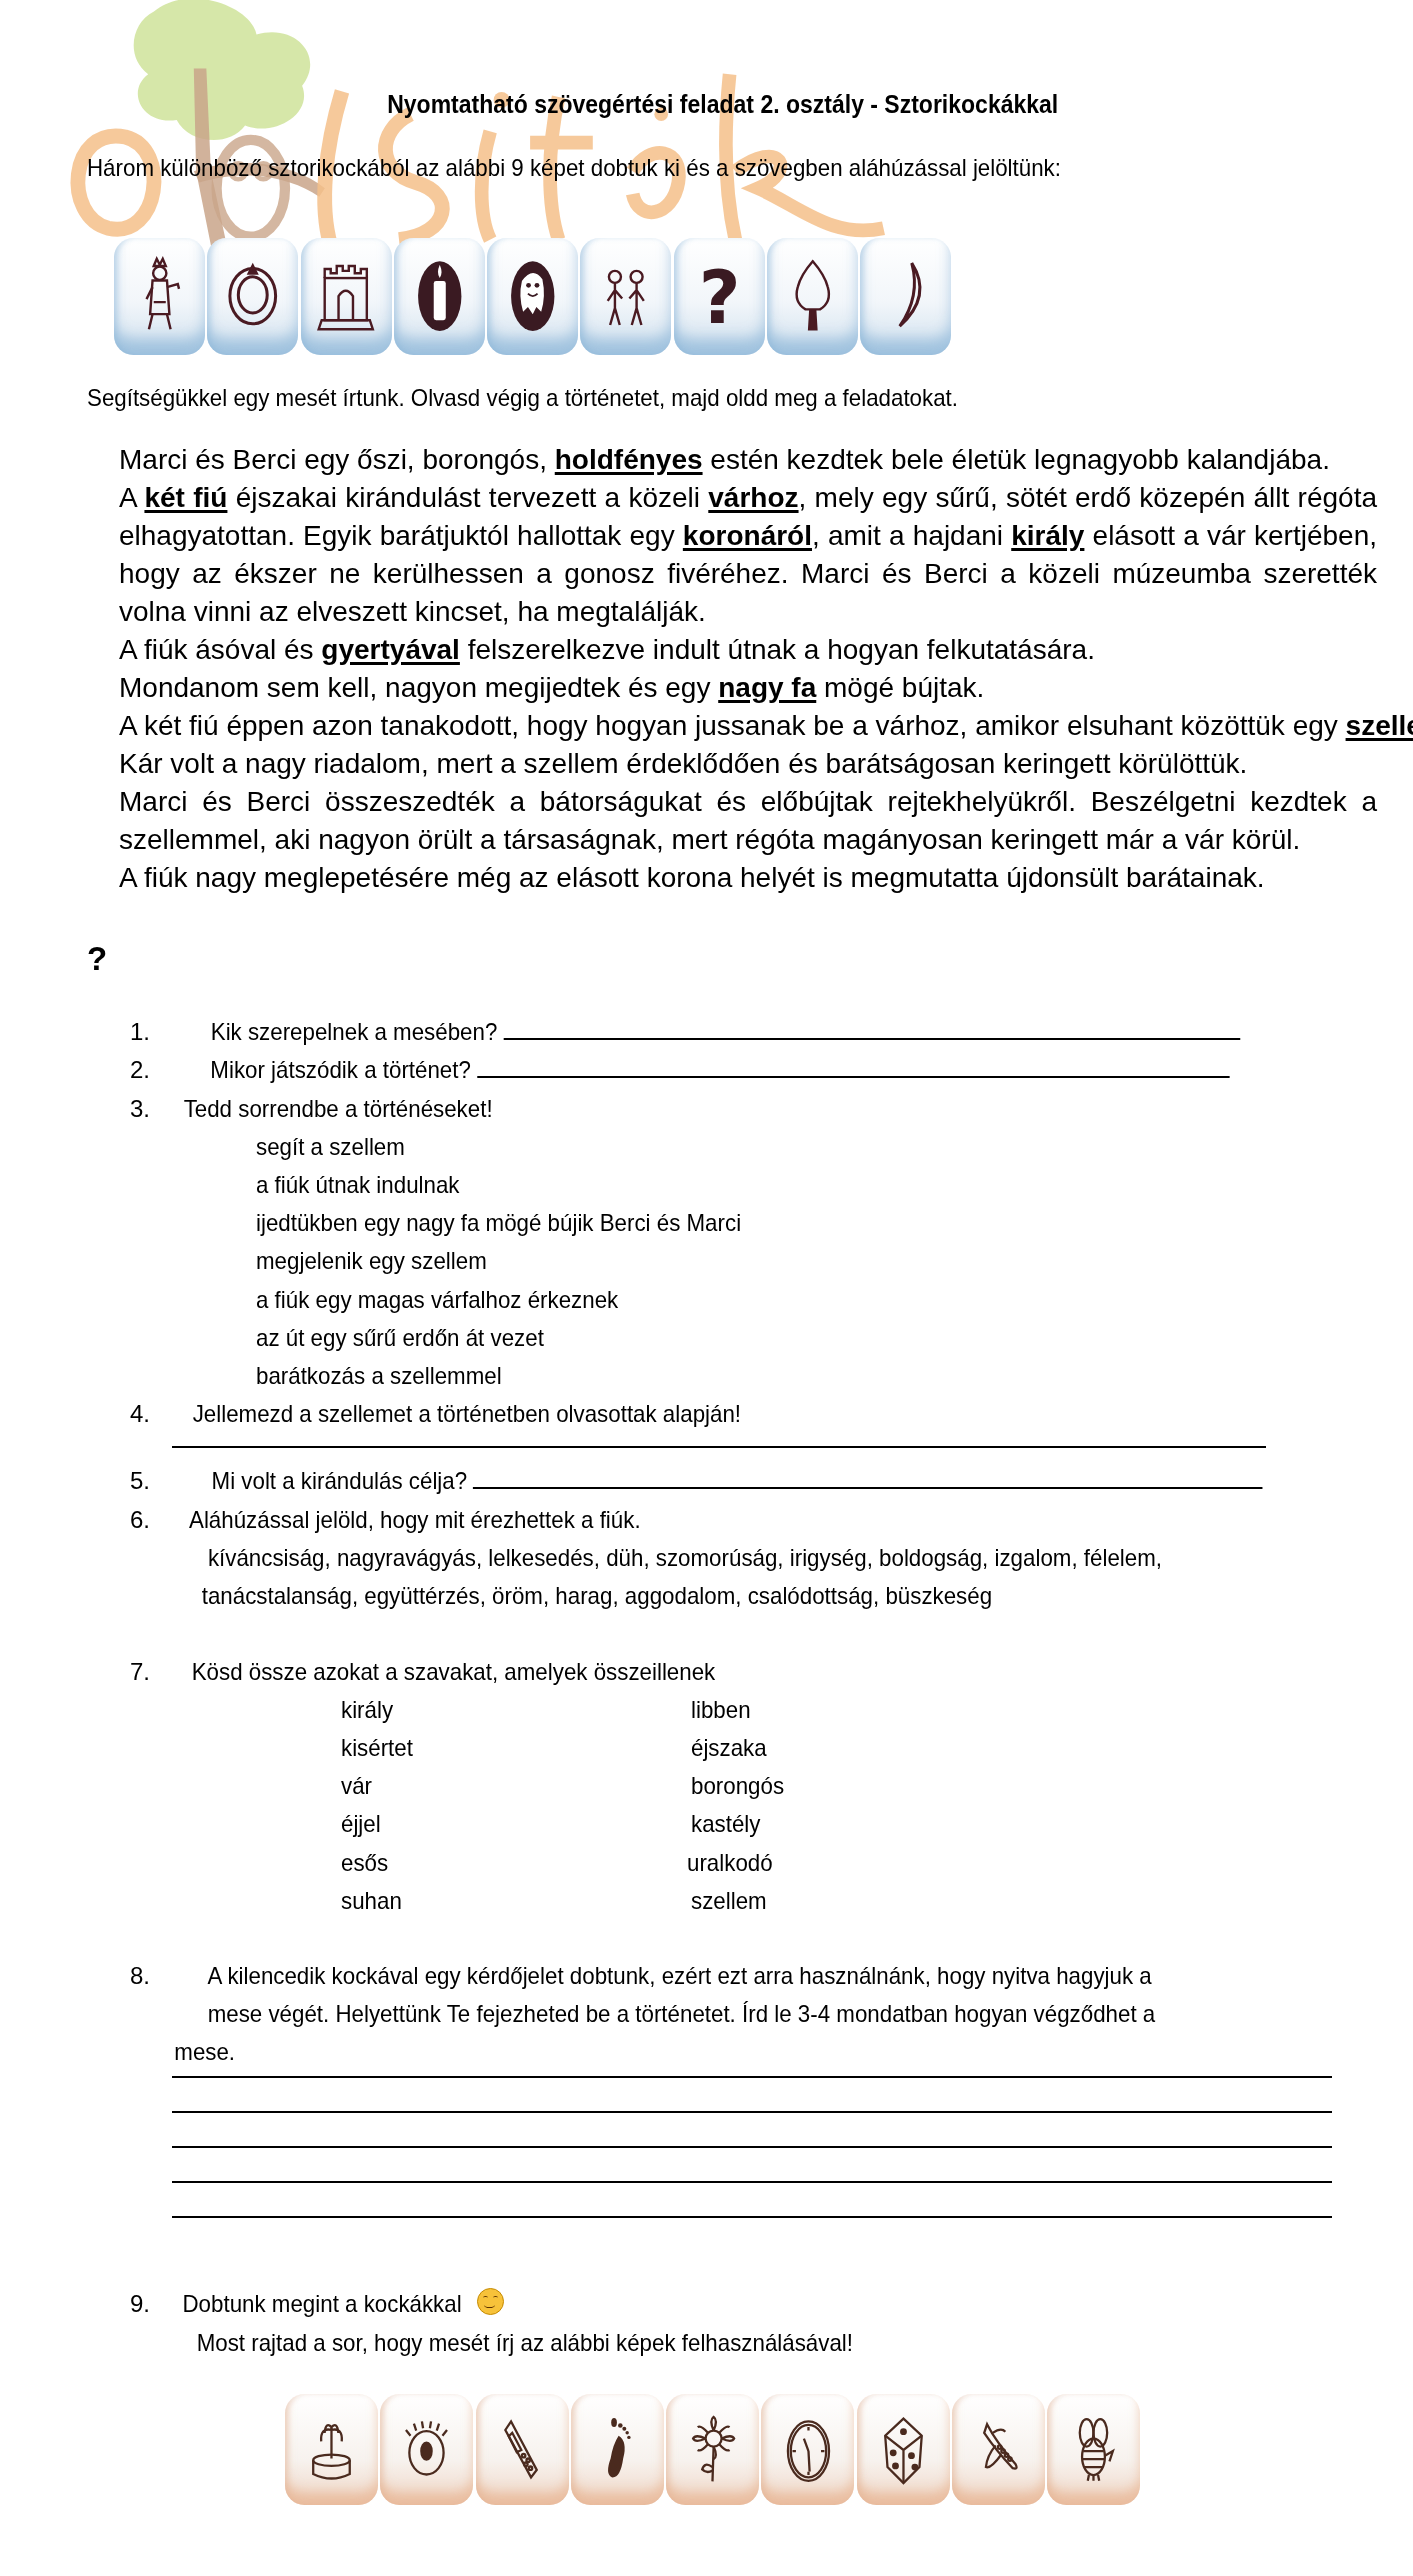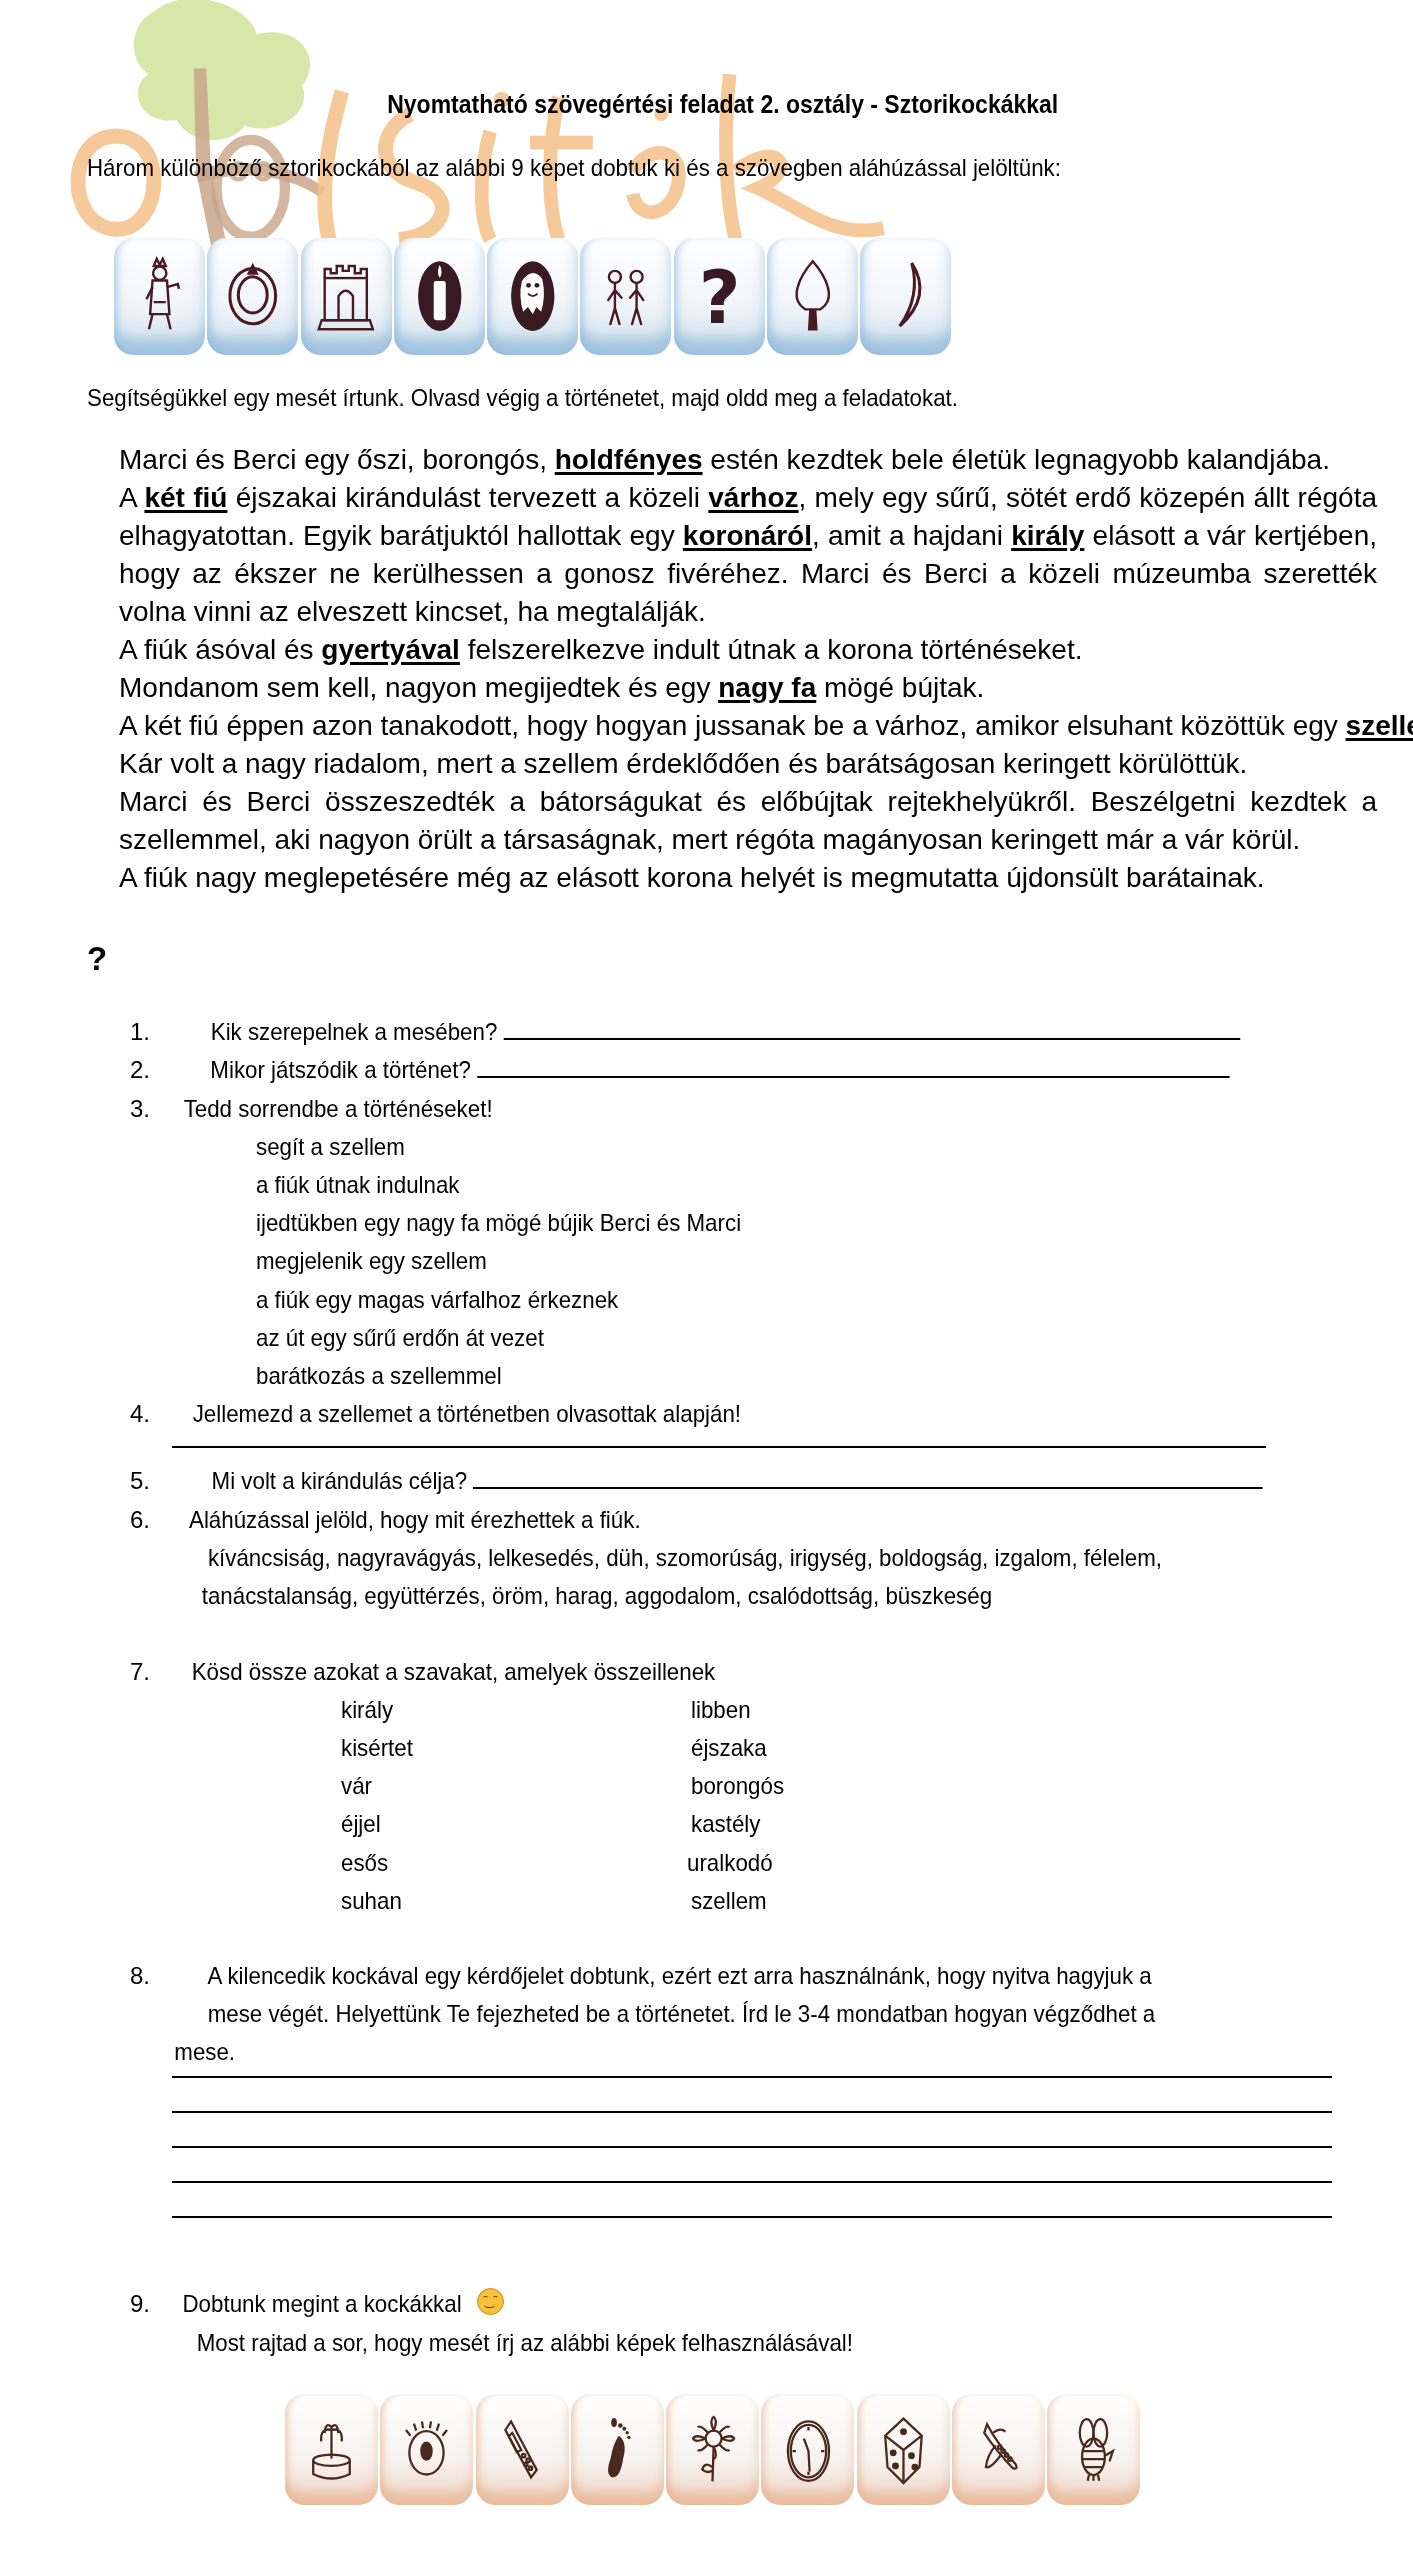--- a/index.html
+++ b/index.html
@@ -139,21 +139,21 @@
         <path d="M60,15 Q95,70 40,120 Q75,70 60,15 Z"></path>
       </svg>
     </div>
   </div>
 
   <div class="txt cond" style="left:87px; top:379px;">Segítségükkel egy mesét írtunk. Olvasd végig a történetet, majd oldd meg a feladatokat.</div>
 
   <div class="justify-block" style="top:441px;">
     <p class="nowrap-line"><span>Marci és Berci egy őszi, borongós, </span><u class="hl">holdfényes</u><span> estén kezdtek bele életük legnagyobb kalandjába.</span></p>
     <p><span>A </span><u class="hl">két fiú</u><span> éjszakai kirándulást tervezett a közeli </span><u class="hl">várhoz</u><span>, mely egy sűrű, sötét erdő közepén állt régóta elhagyatottan. Egyik barátjuktól hallottak egy </span><u class="hl">koronáról</u><span>, amit a hajdani </span><u class="hl">király</u><span> elásott a vár kertjében, hogy az ékszer ne kerülhessen a gonosz fivéréhez. Marci és Berci a közeli múzeumba szerették volna vinni az elveszett kincset, ha megtalálják.</span></p>
-    <p class="nowrap-line"><span>A fiúk ásóval és </span><u class="hl">gyertyával</u><span> felszerelkezve indult útnak a korona történéseket.</span></p>
+    <p class="nowrap-line"><span>A fiúk ásóval és </span><u class="hl">gyertyával</u><span> felszerelkezve indult útnak a hogyan felkutatására.</span></p>
     <p class="nowrap-line"><span>Mondanom sem kell, nagyon megijedtek és egy </span><u class="hl">nagy fa</u><span> mögé bújtak.</span></p>
     <p class="nowrap-line"><span>A két fiú éppen azon tanakodott, hogy hogyan jussanak be a várhoz, amikor elsuhant közöttük egy </span><u class="hl">szellem</u><span>.</span></p>
     <p class="nowrap-line">Kár volt a nagy riadalom, mert a szellem érdeklődően és barátságosan keringett körülöttük.</p>
     <p>Marci és Berci összeszedték a bátorságukat és előbújtak rejtekhelyükről.  Beszélgetni kezdtek a szellemmel, aki nagyon örült a társaságnak, mert régóta magányosan keringett már a vár körül.</p>
     <p class="nowrap-line">A fiúk nagy meglepetésére még az elásott korona helyét is megmutatta újdonsült barátainak.</p>
   </div>
 
   <div class="bigq">?</div>
 
   <div class="qnum" style="top:1013px;">1.</div>

